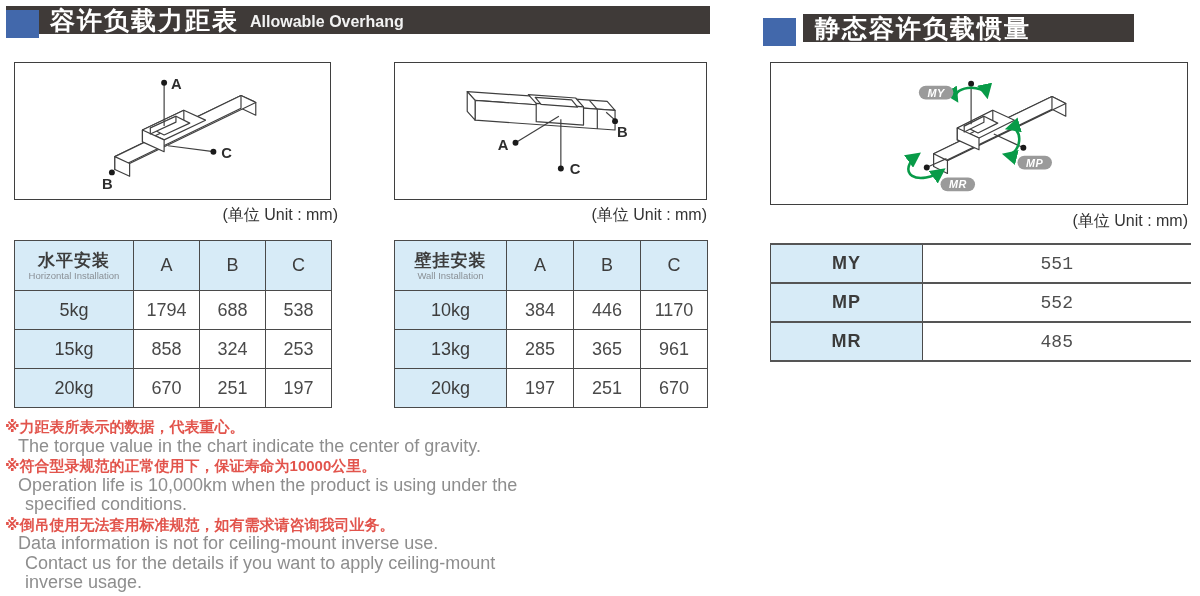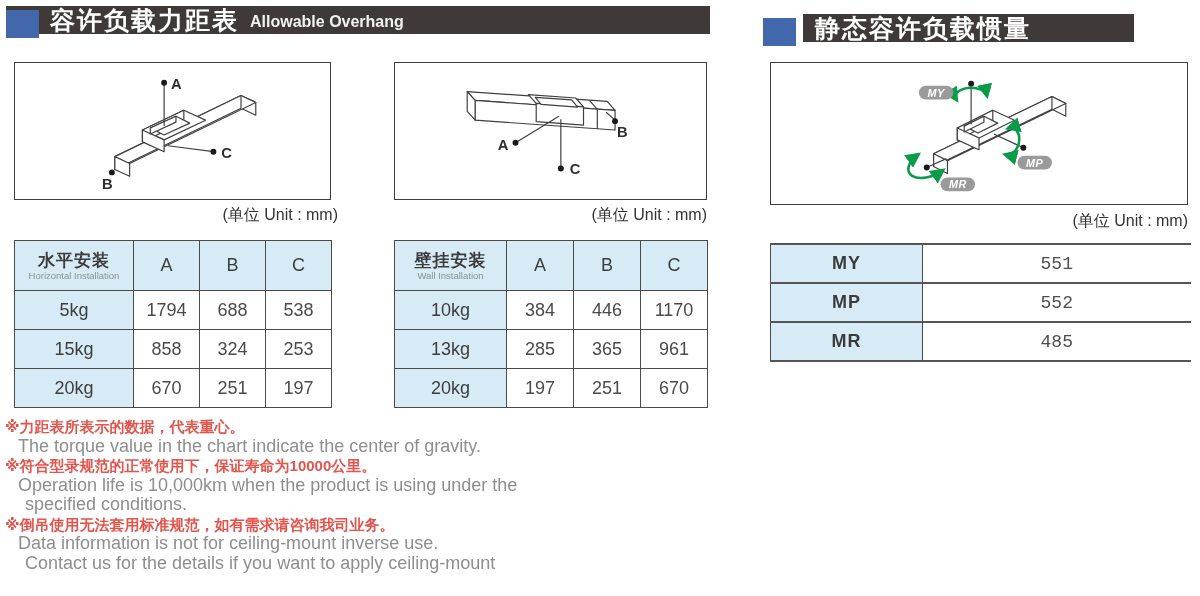--- a/index.html
+++ b/index.html
@@ -303,15 +303,16 @@
 
   <div class="notes">
     <div class="nz">※力距表所表示的数据，代表重心。</div>
     <div class="ne">The torque value in the chart indicate the center of gravity.</div>
     <div class="nz">※符合型录规范的正常使用下，保证寿命为10000公里。</div>
     <div class="ne">Operation life is 10,000km when the product is using under the</div>
     <div class="ne ne2">specified conditions.</div>
     <div class="nz">※倒吊使用无法套用标准规范，如有需求请咨询我司业务。</div>
     <div class="ne">Data information is not for ceiling-mount inverse use.</div>
     <div class="ne ne2">Contact us for the details if you want to apply ceiling-mount</div>
+    <div class="ne ne2">inverse usage.</div>
   </div>
 
 </div>
 
 </body></html>

